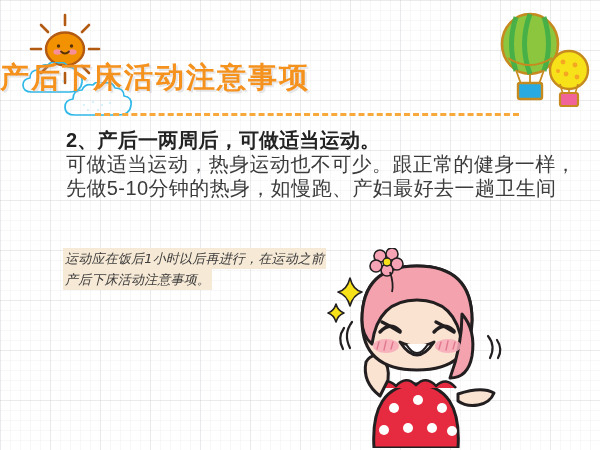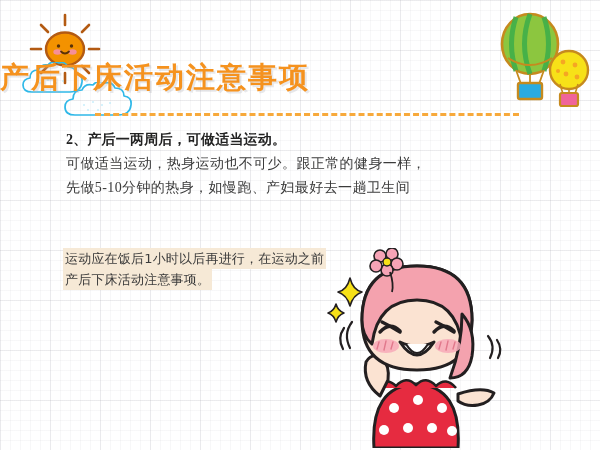--- a/index.html
+++ b/index.html
@@ -51,22 +51,22 @@
     position:absolute; left:95px; top:113px;
     width:424px; height:0;
     border-top:3px dashed #F7A93B;
   }
 
   
   #body-copy{
     position:absolute; left:66px; top:128px; width:486px;
   }
   .body-line{
-    font-family:Liberation Serif, serif;
-    font-size:14px;
+    font-family:Liberation Sans, sans-serif;
+    font-size:20px;
     color:#3b3b3b;
     line-height:24px;
     letter-spacing:.4px;
     white-space:nowrap;
   }
   .body-line.lead{ font-weight:bold; color:#222; letter-spacing:.2px; }
 
   
   #note-block{
     position:absolute; left:63px; top:248px; width:330px;
@@ -74,20 +74,21 @@
   .note-line{
     display:table;
     font-family:"DejaVu Sans","Liberation Sans",sans-serif;
     font-size:13px;
     color:#3b3b3b;
     line-height:19px;
     background:#f6e9d6;
     padding:1px 2px;
     letter-spacing:.2px;
     white-space:nowrap;
+    font-style:italic;
   }
 </style>
 </head>
 <body>
 
 <div id="page">
 
   <div class="deco" id="sun-decoration">
     <svg viewBox="0 0 74 74" width="74" height="74" aria-hidden="true">
       <g stroke="#B35A12" stroke-width="2.6" stroke-linecap="round">

